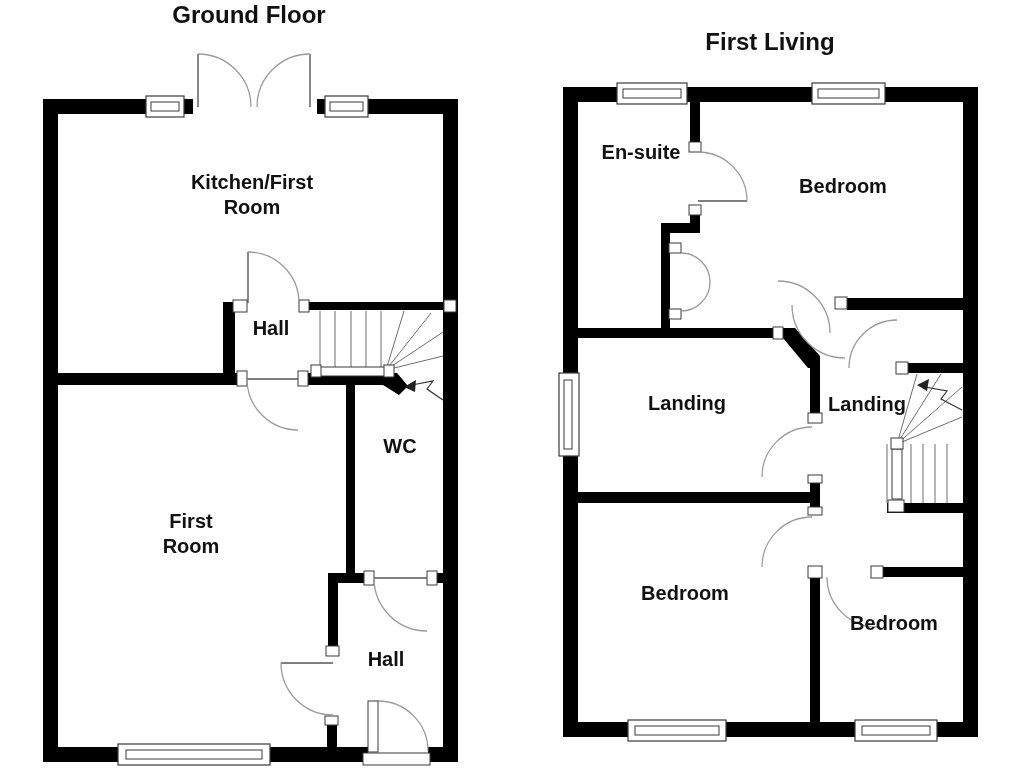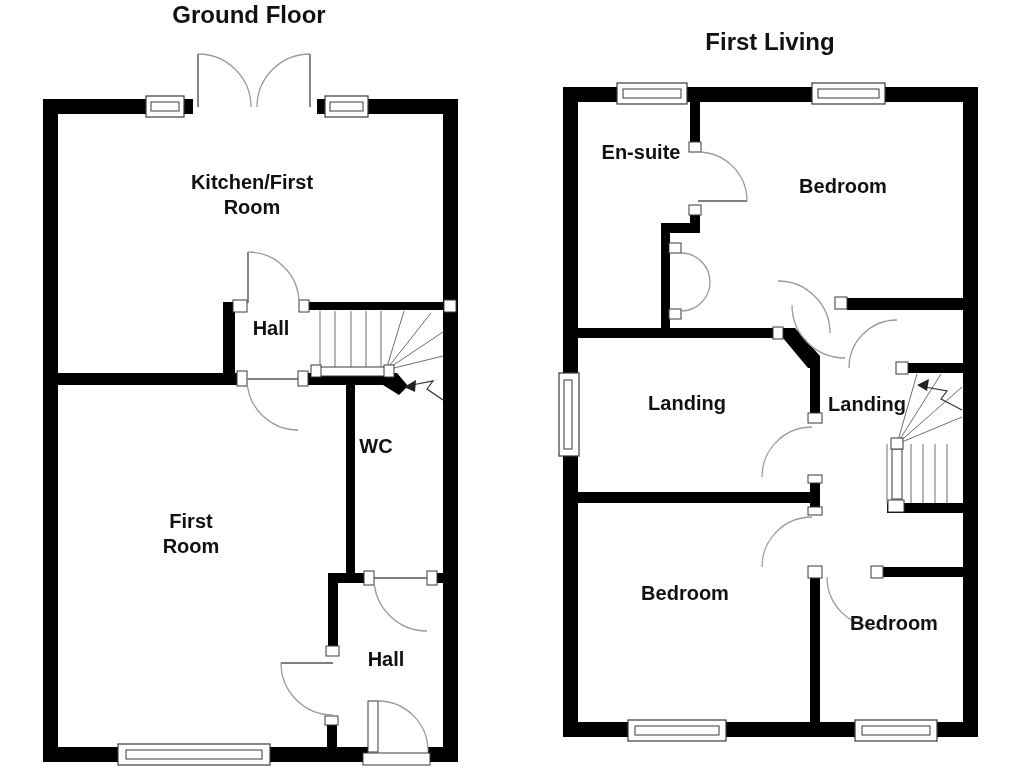--- a/index.html
+++ b/index.html
@@ -254,21 +254,21 @@
           <path class="arc" d="M827,577 A50,50 0 0 0 877,627"></path>
         </g>
       </g>
     </g>
   </svg>
 
   <div class="lbl title" style="left:249px;top:15px">Ground Floor</div>
   <div class="lbl" style="left:252px;top:195px">Kitchen/First
 Room</div>
   <div class="lbl" style="left:271px;top:328px">Hall</div>
-  <div class="lbl" style="left:376px;top:446px">WC</div>
+  <div class="lbl" style="left:400px;top:446px">WC</div>
   <div class="lbl" style="left:191px;top:534px">First
 Room</div>
   <div class="lbl" style="left:386px;top:659px">Hall</div>
 
   <div class="lbl title" style="left:770px;top:42px">First Living</div>
   <div class="lbl" style="left:641px;top:152px">En-suite</div>
   <div class="lbl" style="left:843px;top:186px">Bedroom</div>
   <div class="lbl" style="left:687px;top:403px">Landing</div>
   <div class="lbl" style="left:867px;top:404px">Landing</div>
   <div class="lbl" style="left:685px;top:593px">Bedroom</div>

